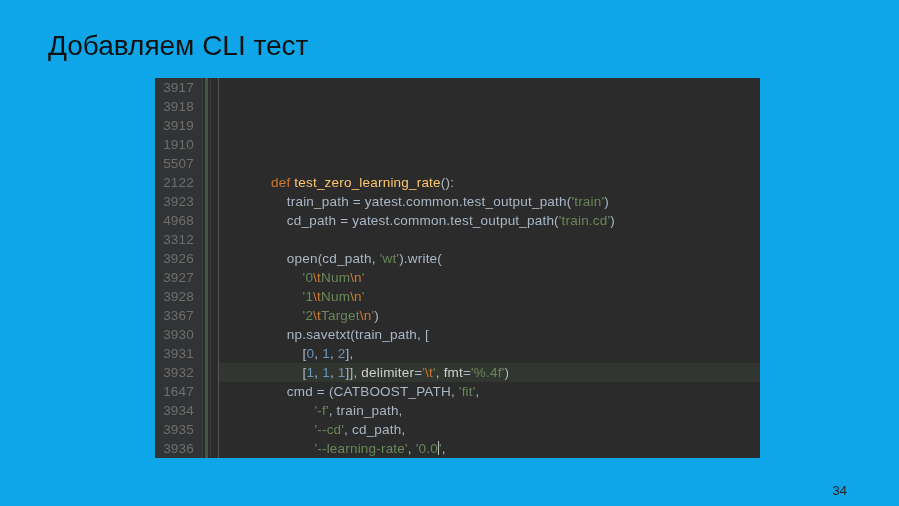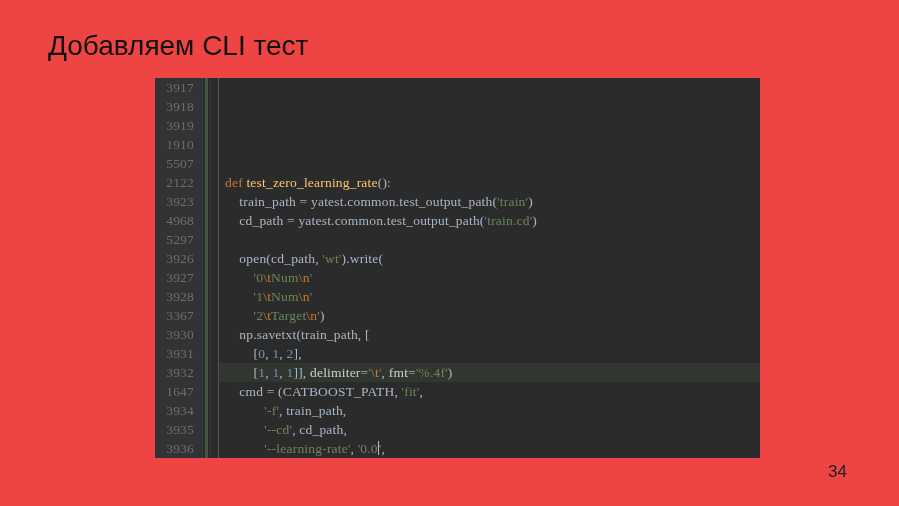--- a/index.html
+++ b/index.html
@@ -7,35 +7,35 @@
     margin: 0; padding: 0;
     width: 899px; height: 506px;
     background: #fff;
     font-family: Arial, Helvetica, sans-serif;
     overflow: hidden;
     position: relative;
   }
   .slide {
     width: 899px; height: 506px;
     position: relative;
-    background: #ef4444;
+    background: #0ea5e9;
   }
   .title {
     position: absolute;
     left: 48px; top: 30px;
     font-size: 28px;
     color: #111;
     font-weight: 400;
   }
   .code-block {
     position: absolute;
     left: 155px; top: 78px;
     width: 605px; height: 380px;
     background: #2b2b2b;
-    font-family: Liberation Serif, serif;
+    font-family: Liberation Sans, sans-serif;
     font-size: 13.5px;
     letter-spacing: 0.2px;
     line-height: 19px;
     overflow: hidden;
     display: flex;
   }
   .gutter {
     background: #313335;
     color: #6e6e6e;
     text-align: right;
@@ -75,58 +75,58 @@
   .num  { color: #6897bb; }
   .param{ color: #d0d0d0; }
   .eq   { color: #a9b7c6; }
   .hl {
     position: absolute;
     left: 0; right: 0;
     height: 19px;
     background: rgba(50,55,49,0.9);
     z-index: 0;
   }
-  .lines { position: relative; z-index: 1; }
+  .lines { position: relative; z-index: 1; margin-left: 46px; }
   .caret {
     display: inline-block;
     width: 1px; height: 14px;
     background: #bbb;
     vertical-align: -2px;
   }
   .margin-bar {
     position: absolute;
     left: -14px; top: 0; bottom: 0;
     width: 3px;
     background: #4e6b4e;
     opacity: 0.7;
   }
   .page-num {
     position: absolute;
-    right: 52px; bottom: 24px;
-    font-size: 17px;
+    right: 52px; bottom: 8px;
+    font-size: 13px;
     color: #222;
   }
 </style>
 </head>
 <body>
 
 <div class="slide">
   <div class="title">Добавляем CLI тест</div>
 
   <div class="code-block">
     <div class="gutter" id="gutter">
         <div>3917</div>
         <div>3918</div>
         <div>3919</div>
         <div>1910</div>
         <div>5507</div>
         <div>2122</div>
         <div>3923</div>
         <div>4968</div>
-        <div>5297</div>
+        <div>3312</div>
         <div>3926</div>
         <div>3927</div>
         <div>3928</div>
         <div>3367</div>
         <div>3930</div>
         <div>3931</div>
         <div>3932</div>
         <div>1647</div>
         <div>3934</div>
         <div>3935</div>

